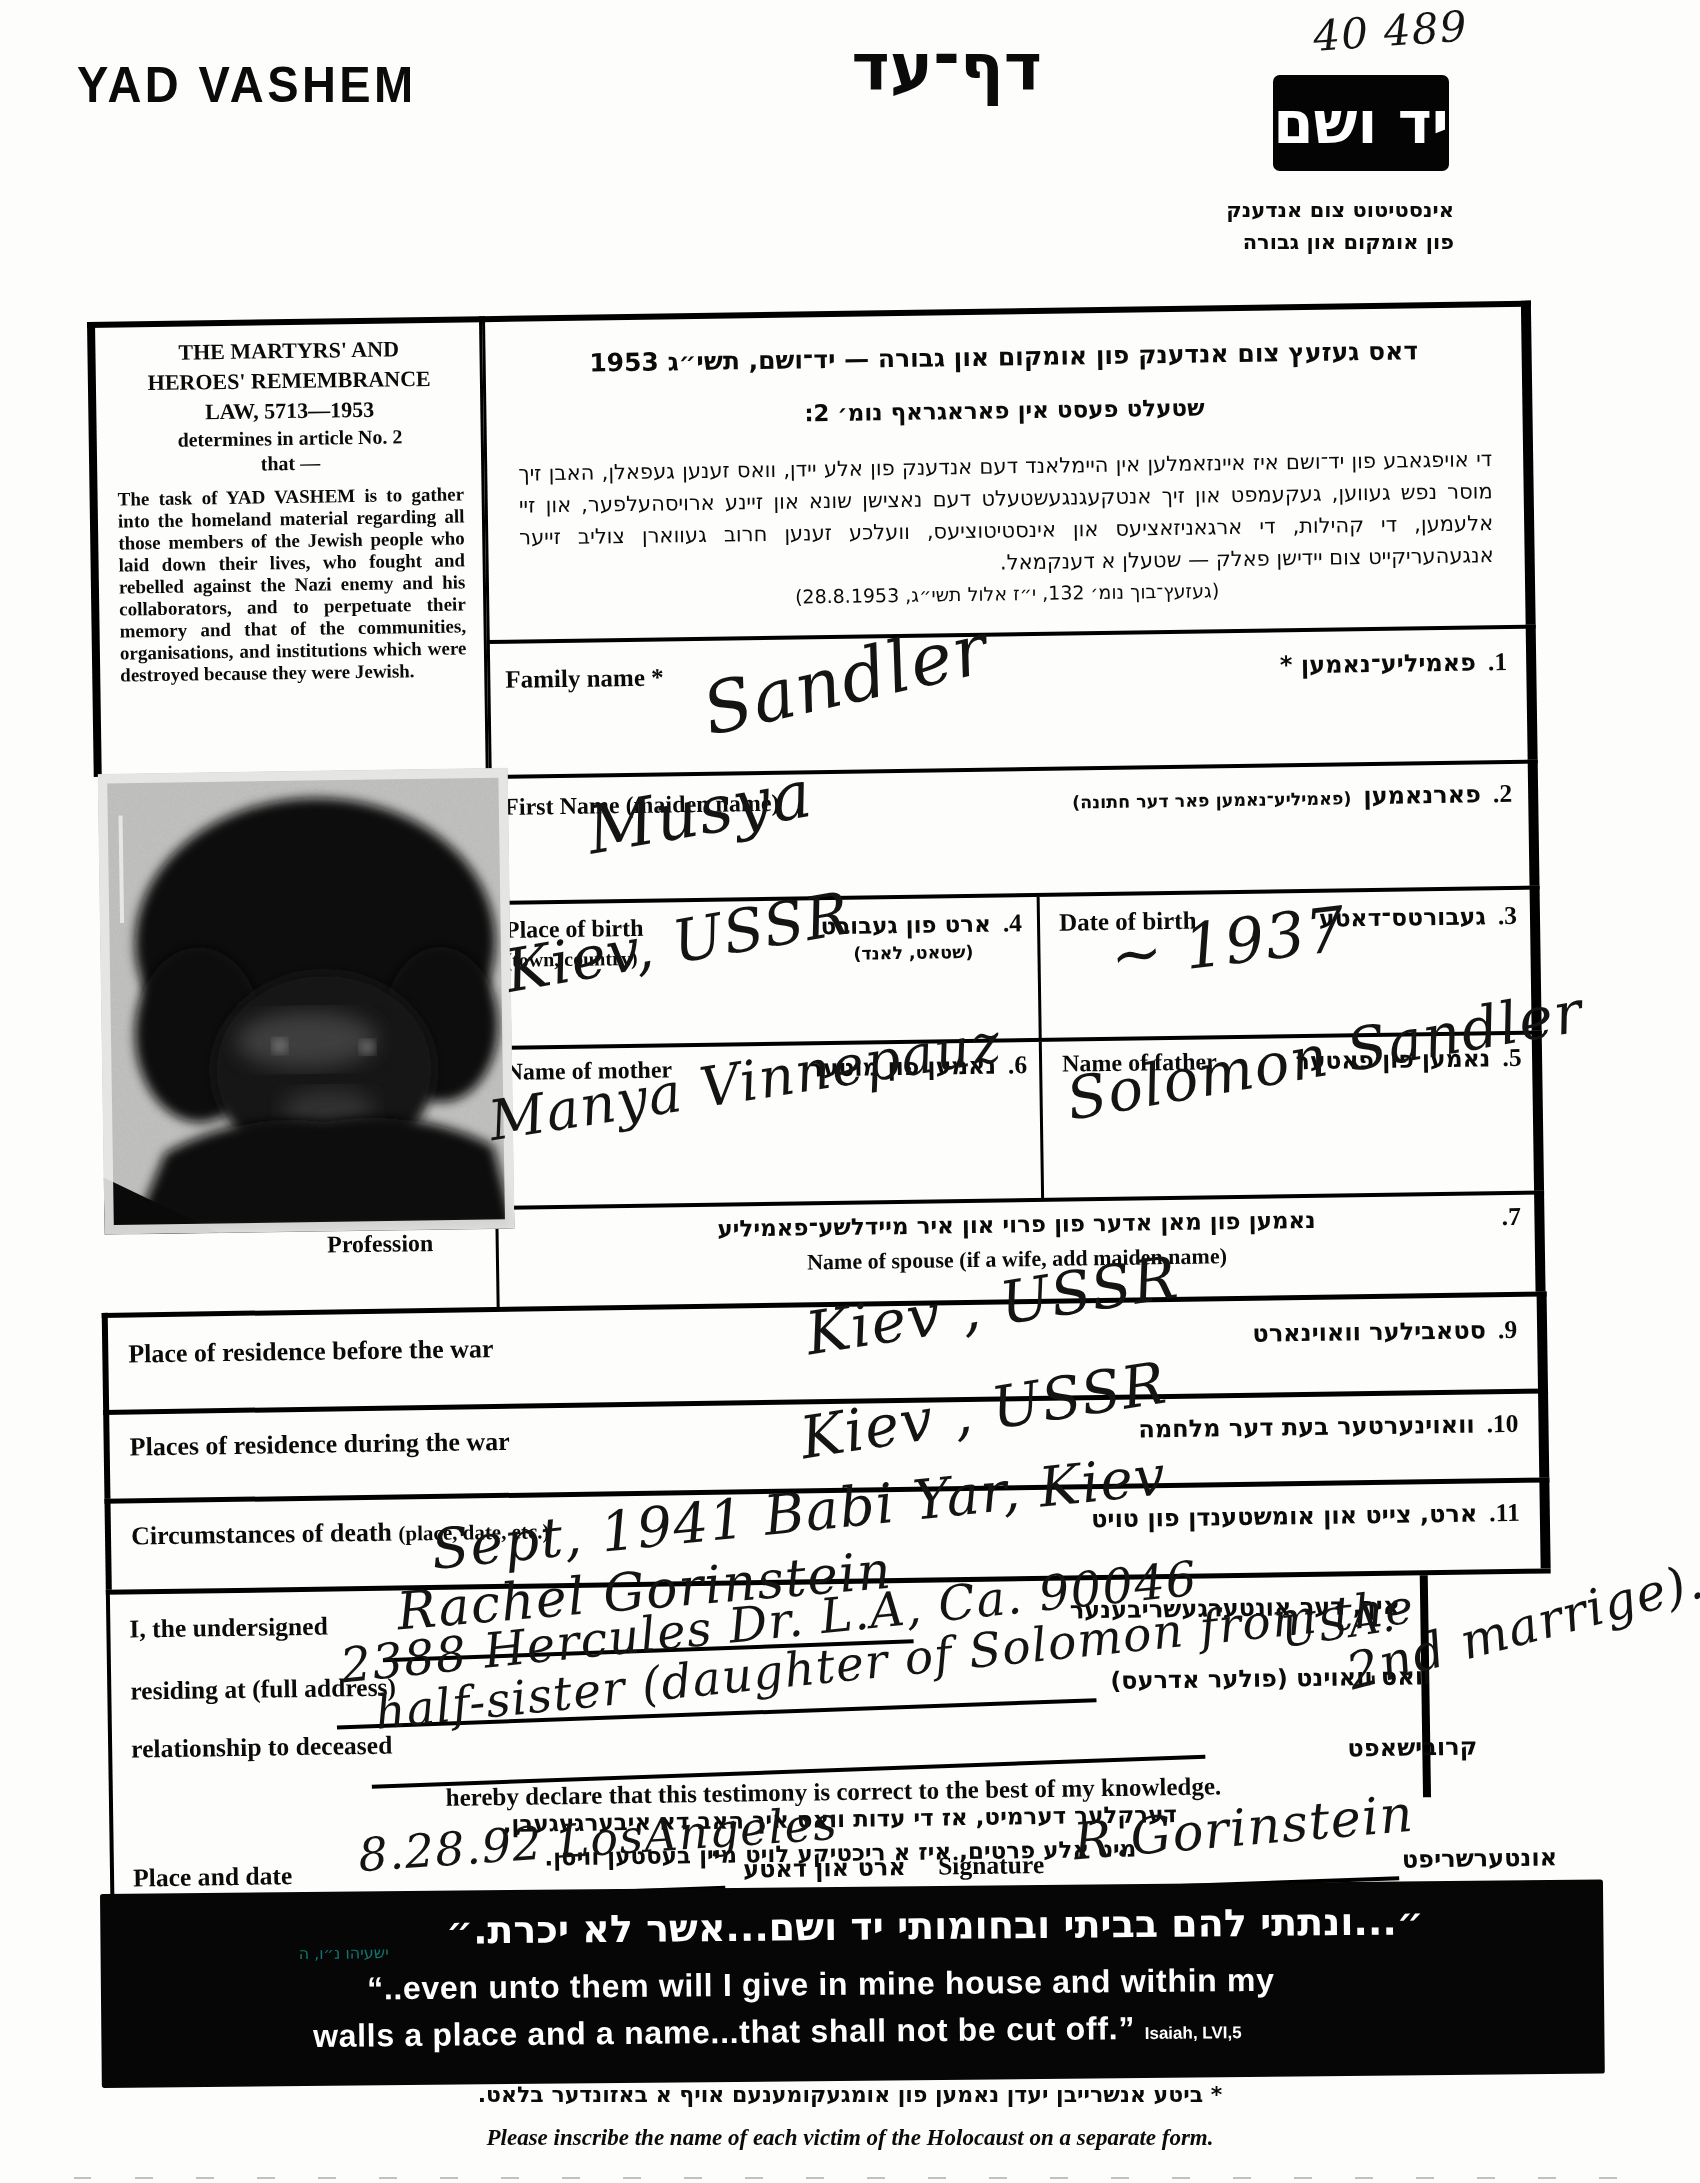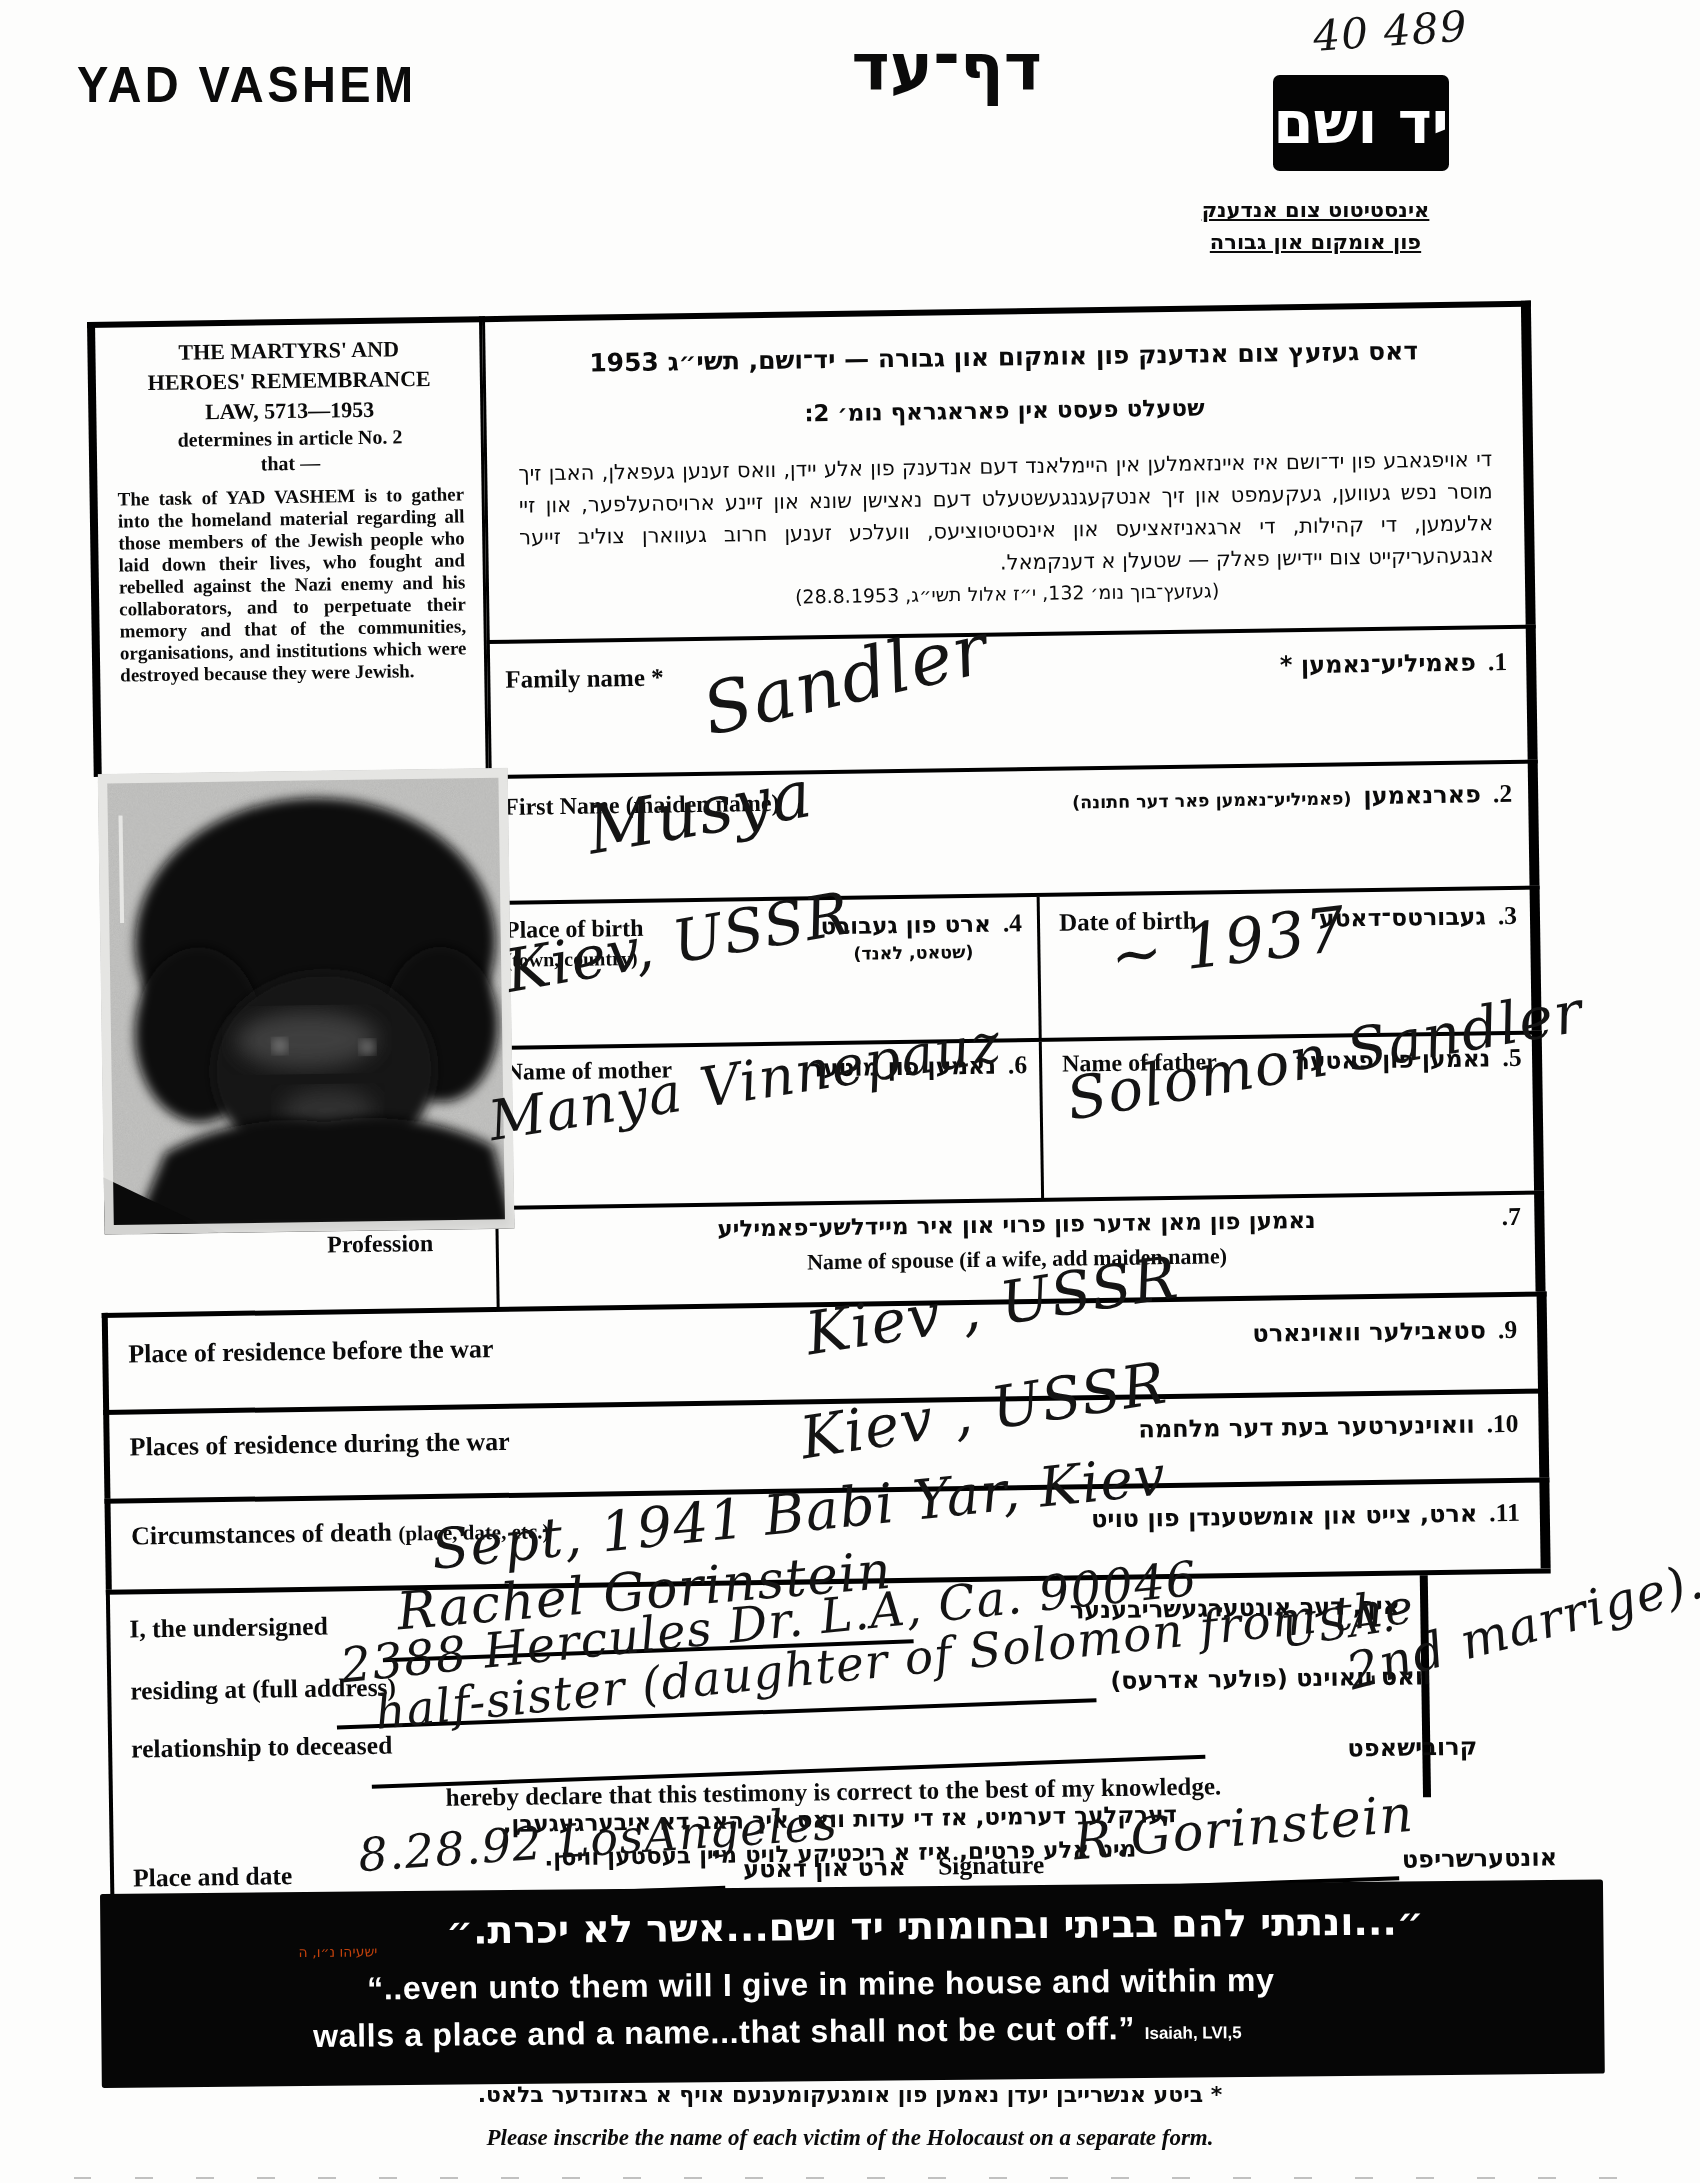--- a/index.html
+++ b/index.html
@@ -20,22 +20,22 @@
   #head-mid{position:absolute;left:578px;top:34px;width:572px;}
   .he{font-family:"DejaVu Sans", sans-serif;direction:rtl;}
   #head-he1{font-size:65px;font-weight:bold;text-align:right;padding-right:108px;line-height:1.05;}
   #head-he2{font-size:52px;font-weight:bold;text-align:right;padding-right:101px;line-height:1.1;margin-top:5.4px;}
   #head-en{font-family:"Liberation Sans", sans-serif;font-weight:bold;font-size:44px;
     letter-spacing:1.3px;margin-top:19px;white-space:nowrap;}
   #doc-number{position:absolute;left:1315px;top:12px;font-size:42px;transform:rotate(-4deg);}
   #logo-box{position:absolute;left:1273px;top:75px;width:176px;height:96px;background:#040404;
     border-radius:6.7px;display:flex;align-items:center;justify-content:center;}
   #logo-text{color:#fff;font-family:"DejaVu Sans", sans-serif;font-weight:bold;font-size:58px;direction:rtl;}
-  #logo-caption{position:absolute;left:1177px;top:194px;width:277px;text-align:center;
-    font-weight:bold;font-size:21px;line-height:32px;text-decoration:underline;}
+  #logo-caption{position:absolute;left:1177px;top:194px;width:277px;text-align:right;
+    font-weight:bold;font-size:21px;line-height:32px;}
   
   .hand{position:absolute;font-family:"DejaVu Serif", serif;font-style:italic;color:#141414;
     white-space:nowrap;letter-spacing:1.3px;transform-origin:left bottom;z-index:7;}
   .uline{position:absolute;background:#000;height:4px;z-index:6;transform:rotate(-1.2deg);}
   
   #form-main{position:absolute;left:87px;top:322px;width:1445px;height:1581px;
     transform:rotate(-0.85deg);transform-origin:0 0;}
   #law-box{position:absolute;left:0;top:0;width:395px;height:455px;box-sizing:border-box;
     border:0 solid #000;border-left-width:8px;border-top-width:6px;border-right-width:3.4px;
     padding:10.8px 17.5px 0 20px;}
@@ -78,21 +78,21 @@
   
   #photo{position:absolute;left:4px;top:452px;width:410px;height:461px;z-index:5;}
   #profession-label{position:absolute;left:145px;top:913px;width:269px;text-align:center;
     font-weight:bold;font-size:24px;z-index:6;}
   
   #banner{position:absolute;left:100px;top:1894px;width:1503px;height:194px;background:#060606;
     transform:rotate(-0.55deg);transform-origin:0 0;border-radius:2.7px;color:#fff;}
   #banner-he{position:absolute;left:303px;top:17.5px;width:1063px;text-align:center;
     font-family:"DejaVu Sans", sans-serif;font-weight:bold;font-size:38px;direction:rtl;}
   #banner-he-src{position:absolute;left:198px;top:52px;font-family:"DejaVu Sans", sans-serif;
-    font-size:14px;direction:rtl;color:#c2410c;}
+    font-size:16px;direction:rtl;color:#0f766e;}
   .banner-en{position:absolute;font-family:"Liberation Sans", sans-serif;font-weight:bold;
     font-size:32px;letter-spacing:0.7px;white-space:nowrap;}
   #banner-en1{left:175px;top:79px;width:1090px;text-align:center;}
   #banner-en2{left:158px;top:126px;width:1036px;text-align:center;}
   #banner-en-src{font-size:17px;font-weight:bold;letter-spacing:0;}
   
   #footer-yi{position:absolute;left:0;top:2082px;width:1700px;text-align:center;direction:rtl;
     font-family:"DejaVu Sans", sans-serif;font-weight:bold;font-size:22px;}
   #footer-en{position:absolute;left:0;top:2125px;width:1700px;text-align:center;
     font-weight:bold;font-style:italic;font-size:23px;}

